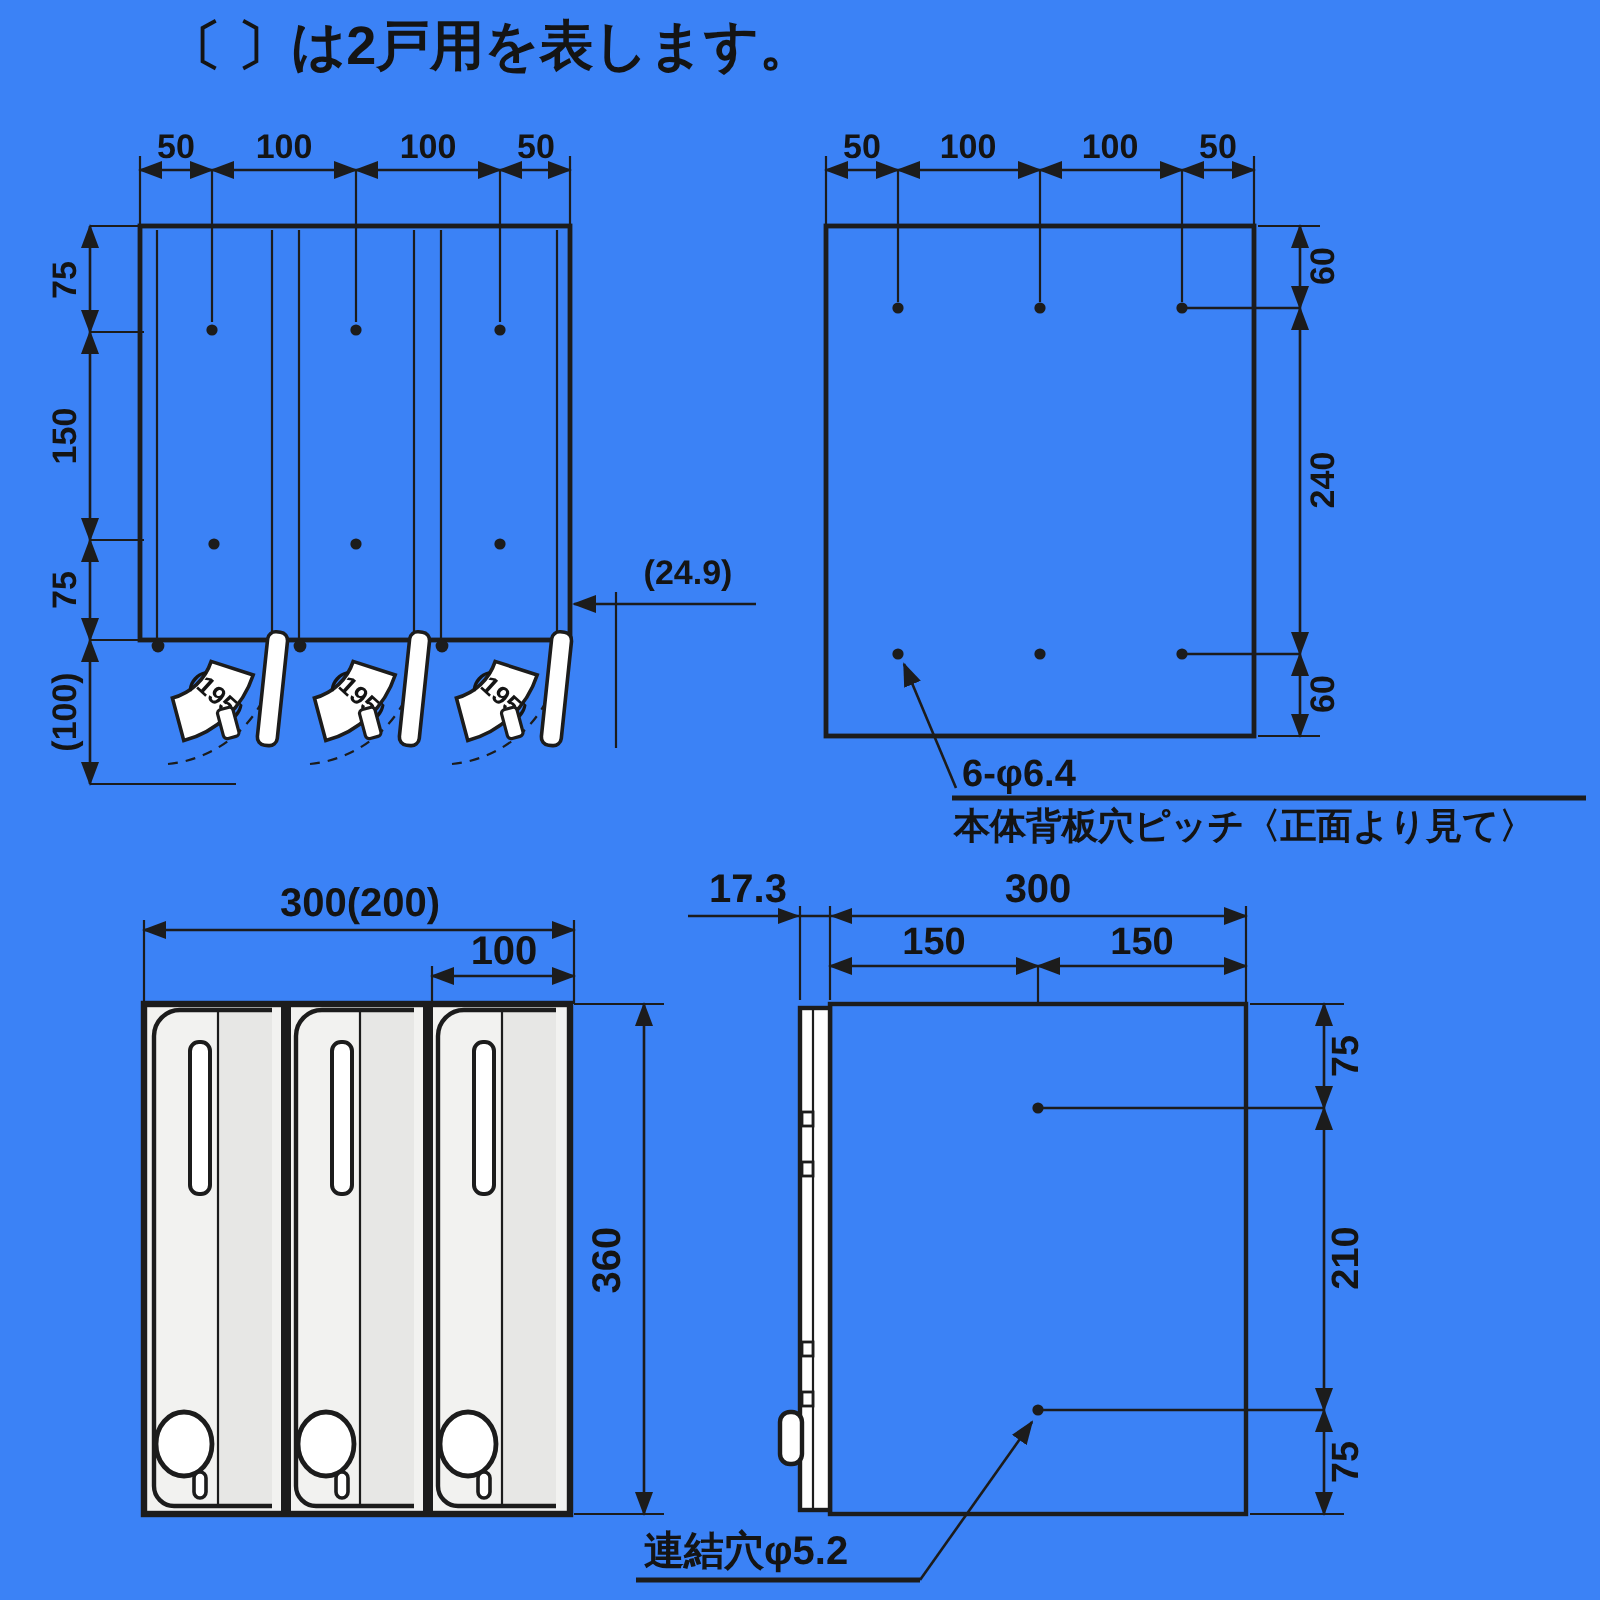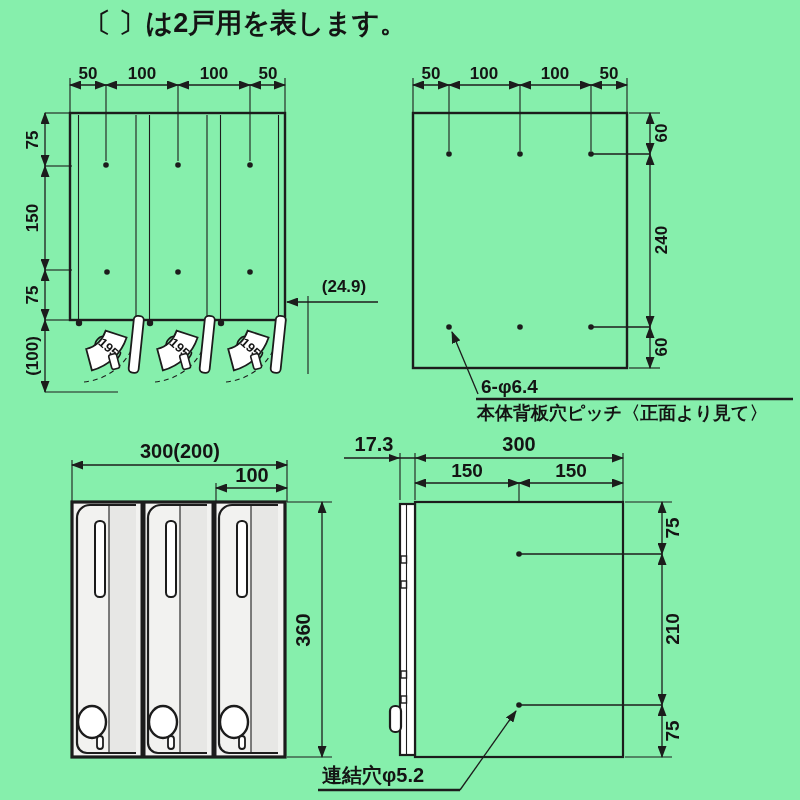--- a/index.html
+++ b/index.html
@@ -1,16 +1,16 @@
 <!DOCTYPE html>
 <html><head>
 <meta charset="utf-8">
 <style>
   html,body{margin:0;padding:0;background:#ffffff;}
-  .page{width:800px;height:800px;position:relative;background:#86efac;overflow:hidden;}
+  .page{width:800px;height:800px;position:relative;background:#3b82f6;overflow:hidden;}
   .t{font-family:"Liberation Sans","DejaVu Sans",sans-serif;font-weight:bold;fill:#141414;}
   .dl{stroke:#1c1c1c;stroke-width:1.3;fill:none;}
   .dl2{stroke:#1c1c1c;stroke-width:1.1;fill:none;}
   .ol{stroke:#1c1c1c;fill:none;}
   .dot{fill:#1c1c1c;stroke:none;}
   .wf{fill:#ffffff;stroke:#1c1c1c;}
 </style>
 </head>
 <body>
 

